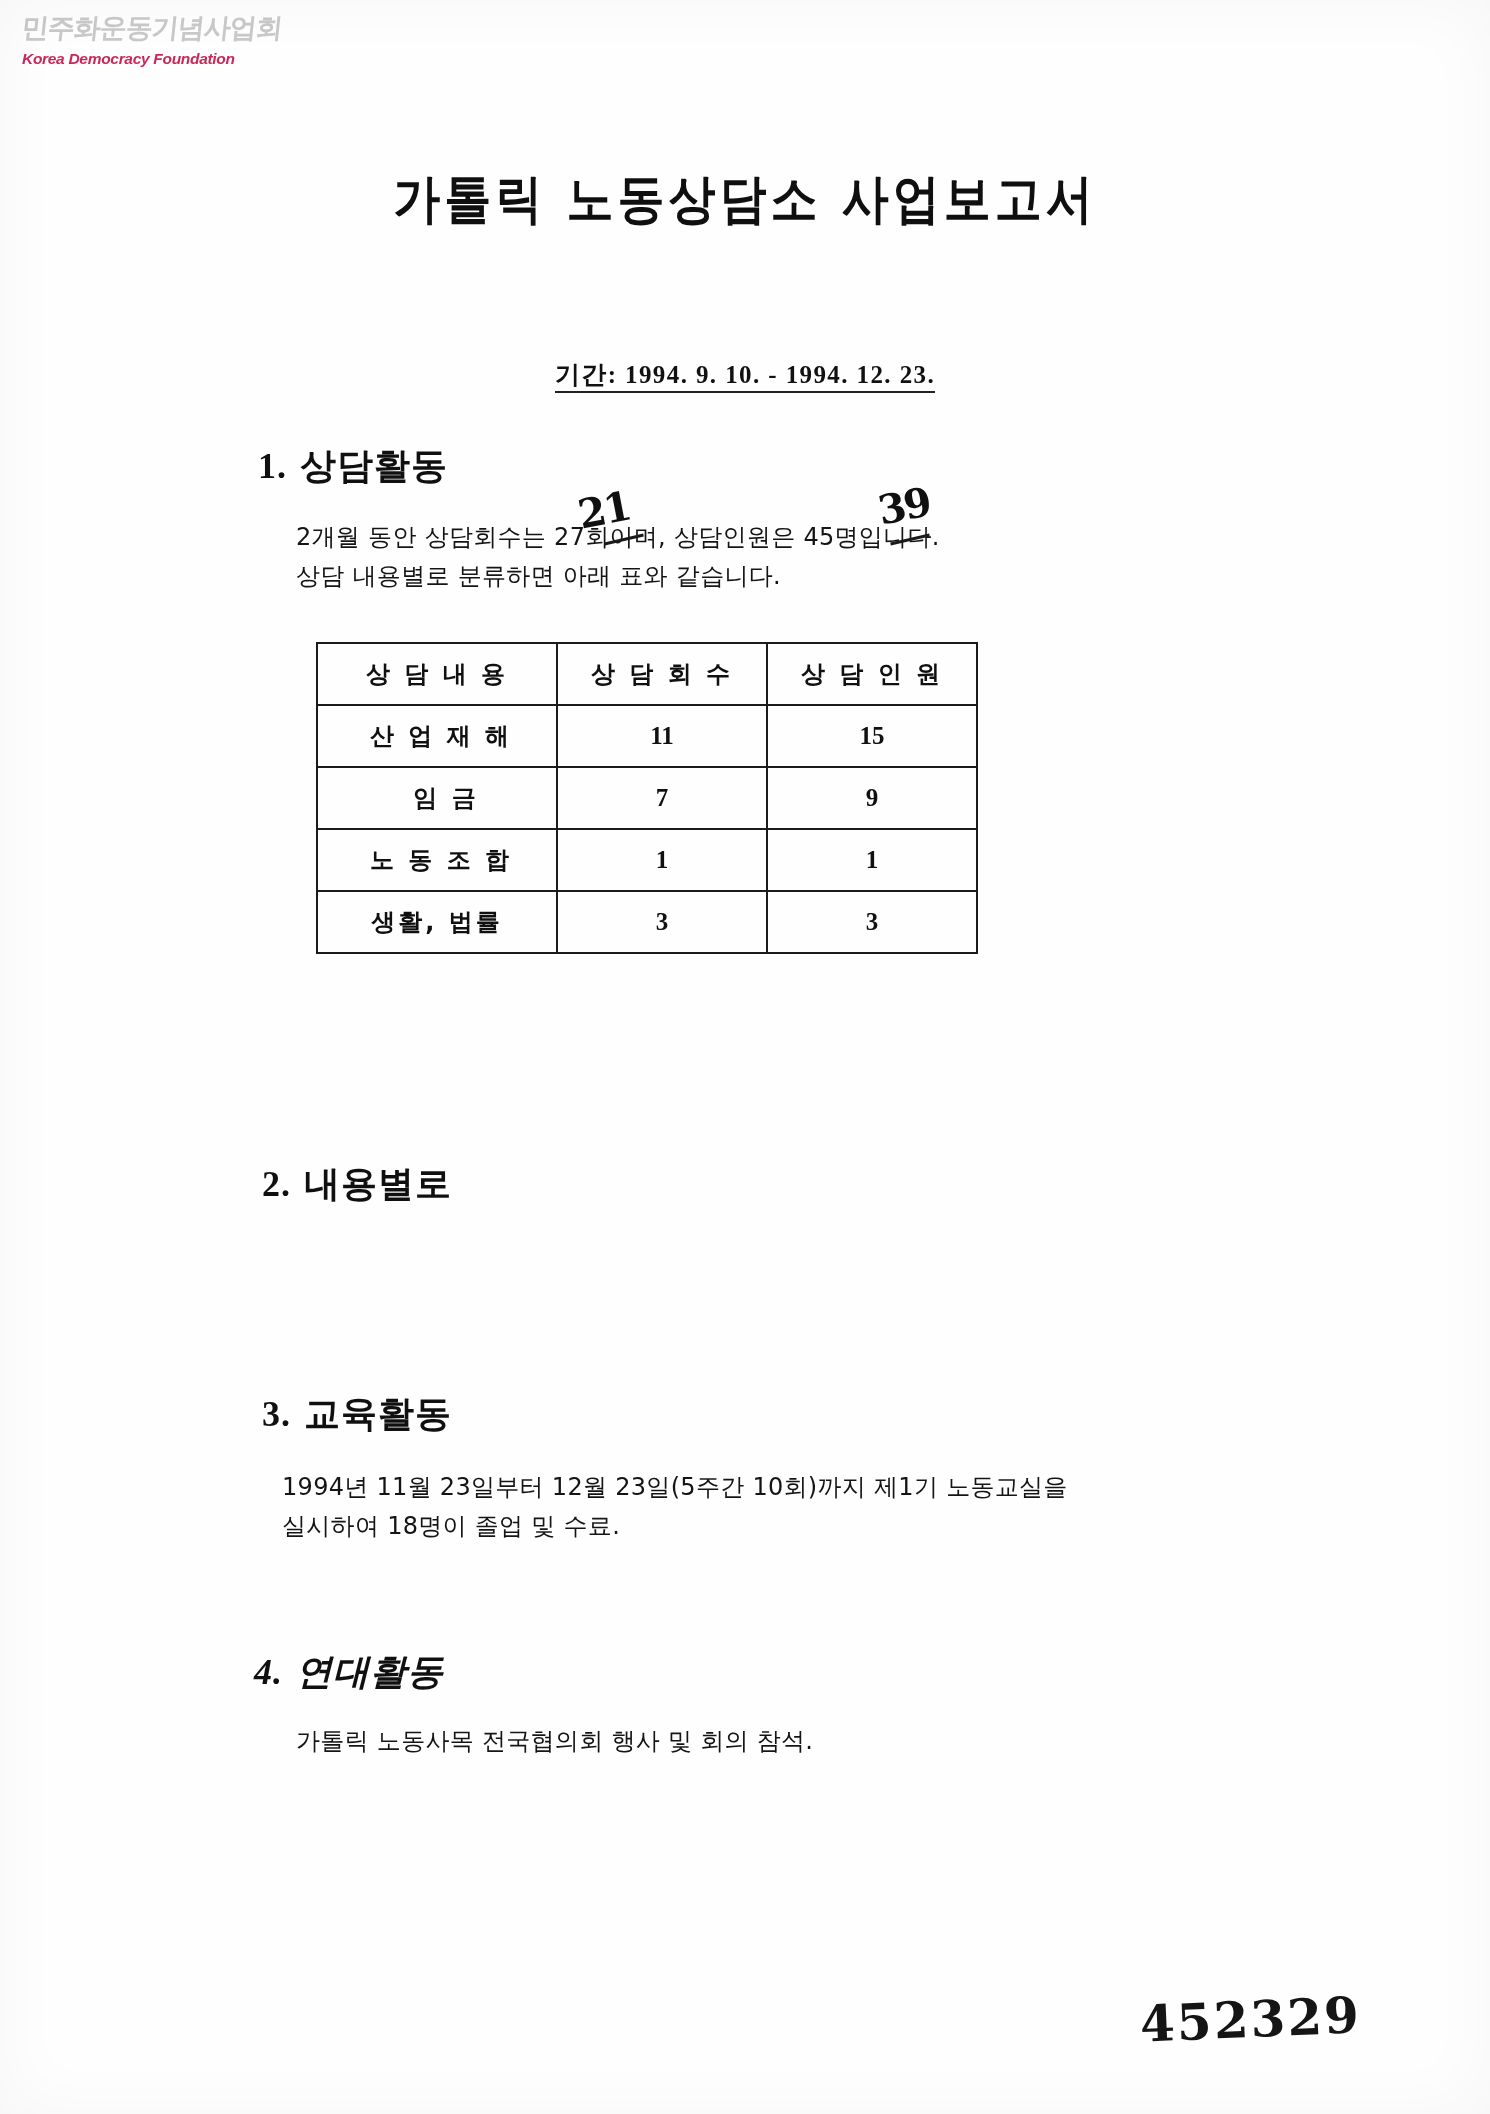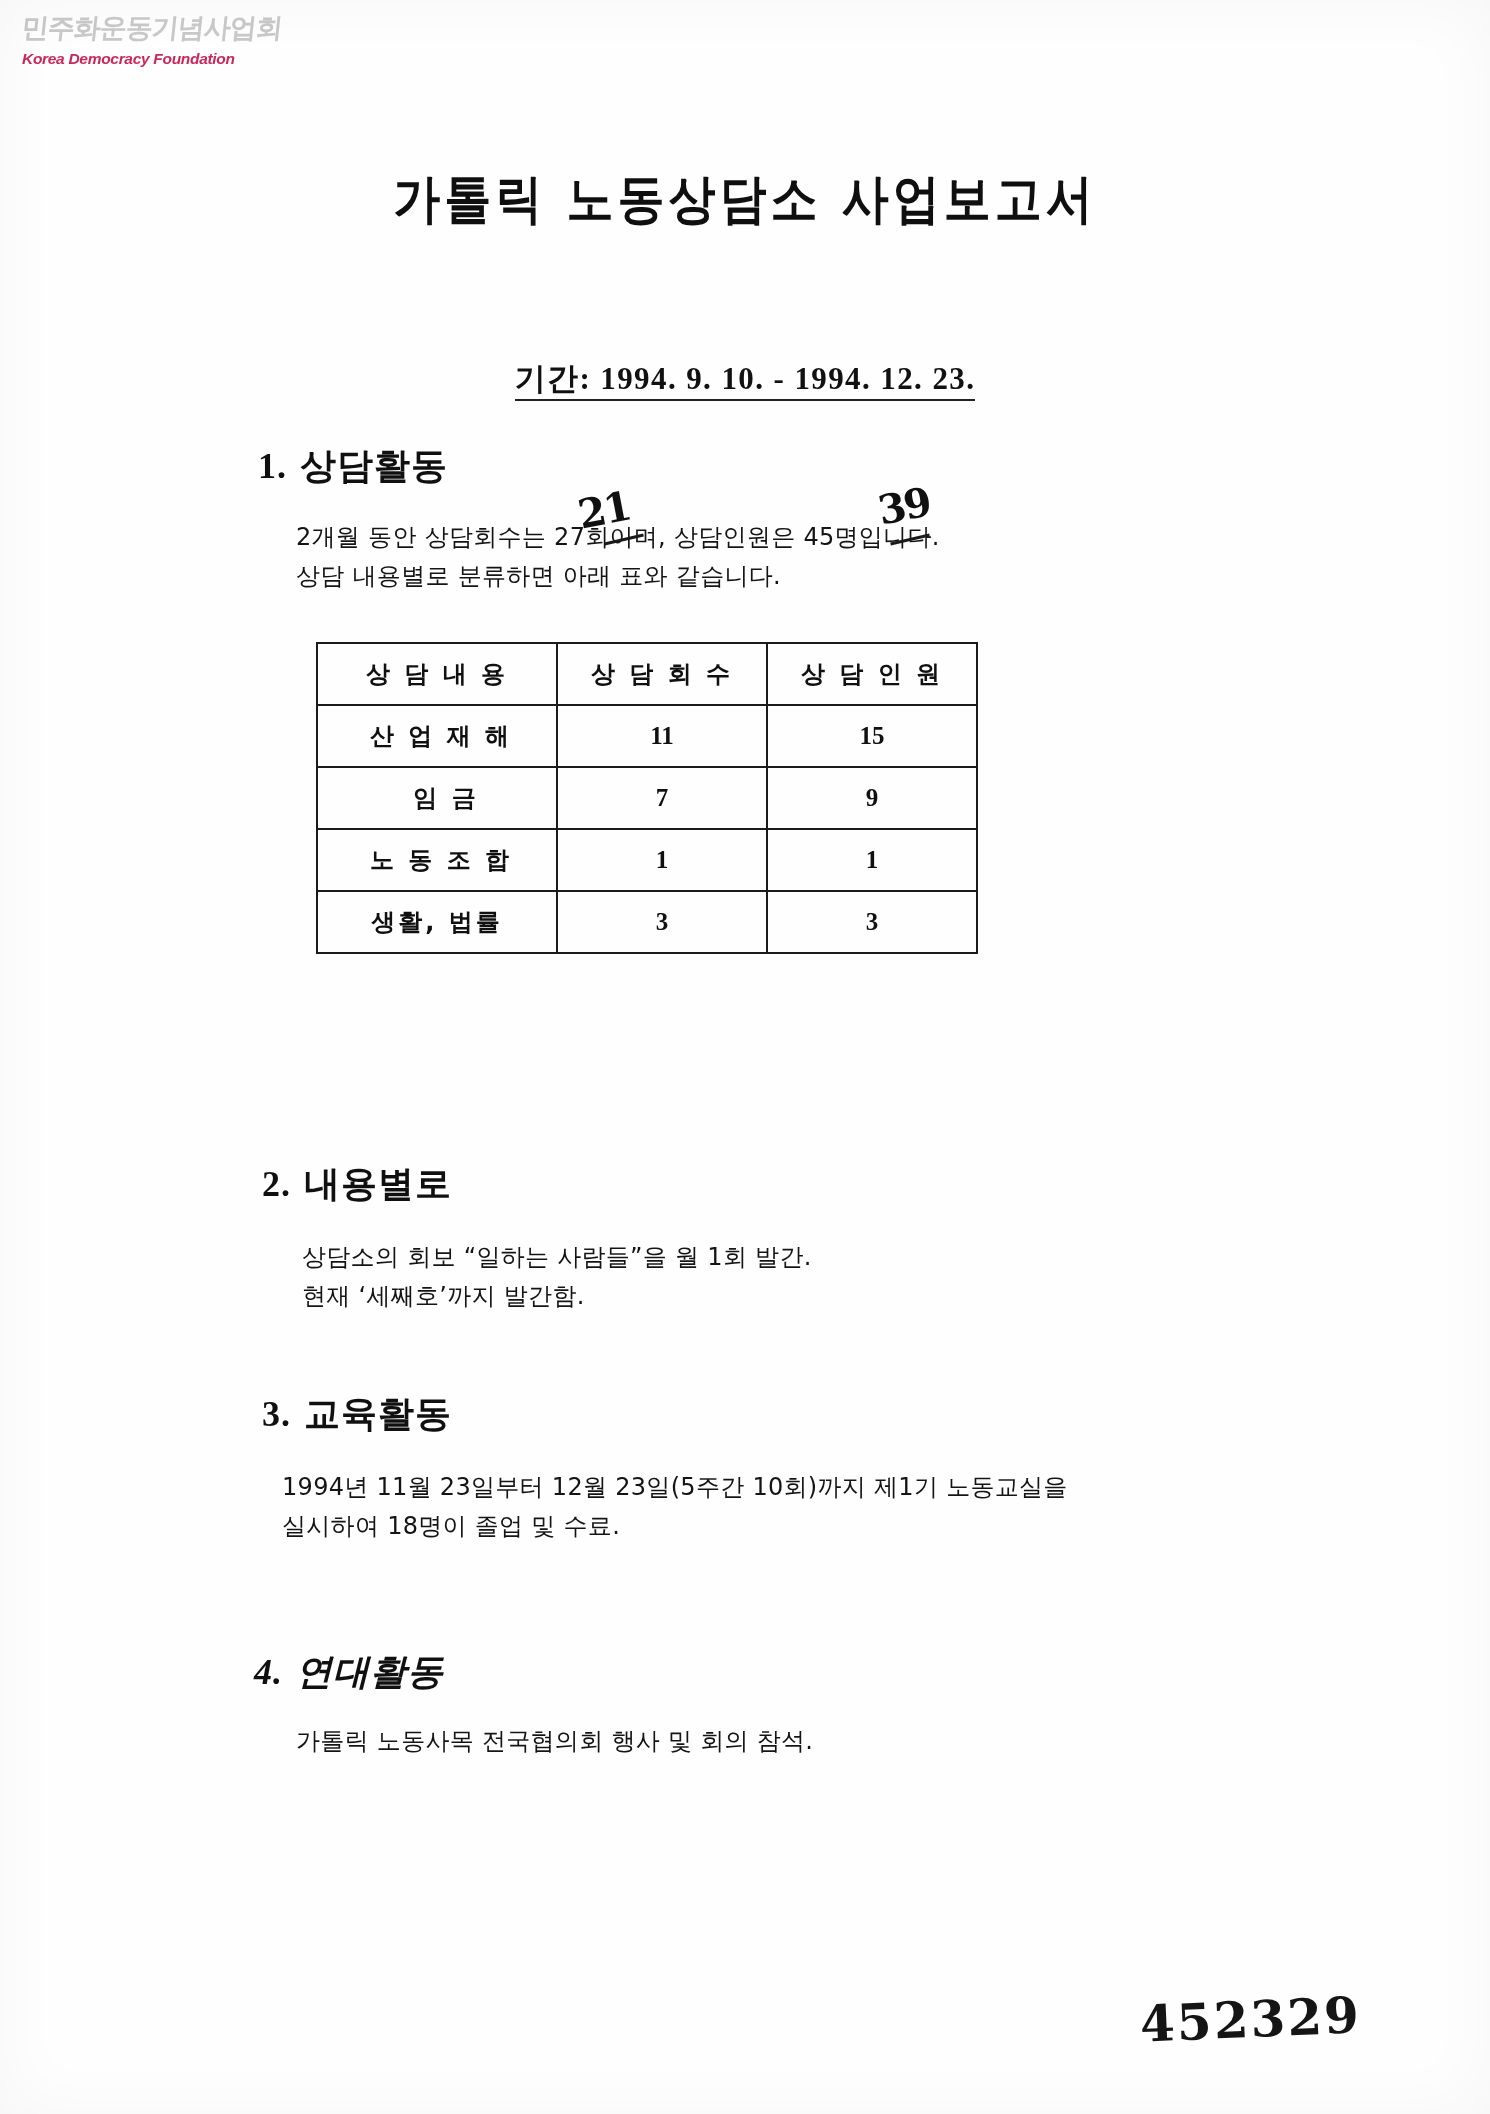--- a/index.html
+++ b/index.html
@@ -79,21 +79,21 @@
   
   .period {
     position: absolute;
     left: 0;
     top: 358px;
     width: 1490px;
     text-align: center;
   }
   .period span {
     font-family: "Liberation Serif", serif;
-    font-size: 31px;
+    font-size: 25px;
     font-weight: 700;
     letter-spacing: 1.4px;
     border-bottom: 2px solid #222;
     padding-bottom: 3px;
     color: #111;
   }
 
   
   .section-head {
     position: absolute;
@@ -260,22 +260,20 @@
           <td class="num">3</td>
           <td class="num">3</td>
         </tr>
       </tbody>
     </table>
   </div>
 
   <div class="section-head s2-head">
     <span class="section-num">2.</span><span>내용별로</span>
   </div>
-  <div class="body-text s2-body">상담소의 회보 “일하는 사람들”을 월 1회 발간.
-현재 ‘세째호’까지 발간함.</div>
 
   <div class="section-head s3-head">
     <span class="section-num">3.</span><span>교육활동</span>
   </div>
   <div class="body-text s3-body">1994년 11월 23일부터 12월 23일(5주간 10회)까지 제1기 노동교실을
 실시하여 18명이 졸업 및 수료.</div>
 
   <div class="section-head s4-head">
     <span class="section-num">4.</span><span>연대활동</span>
   </div>

